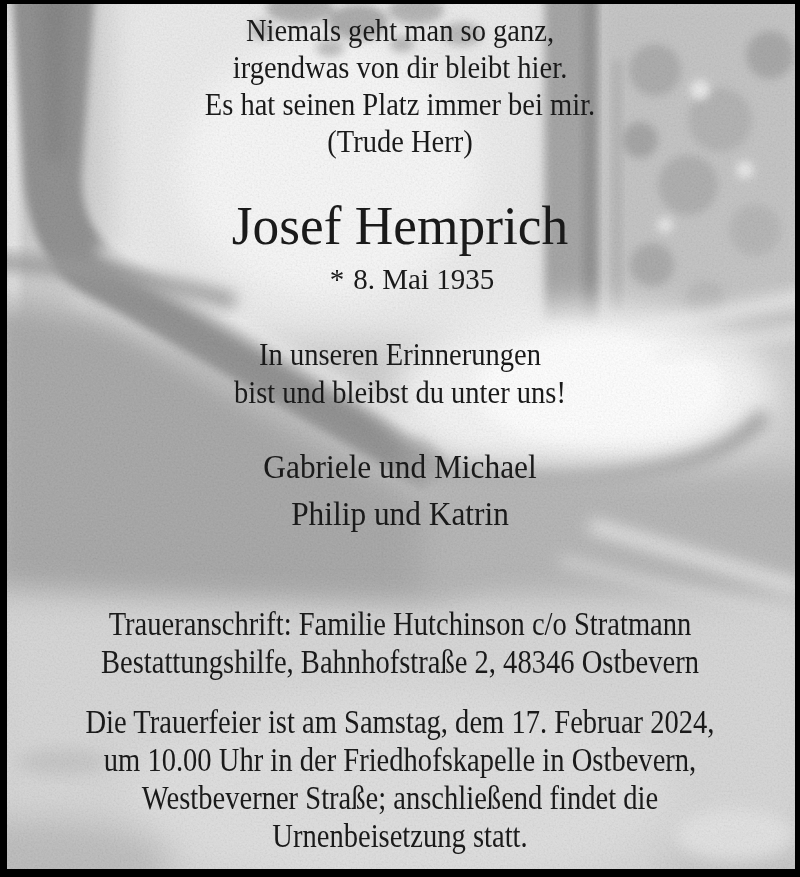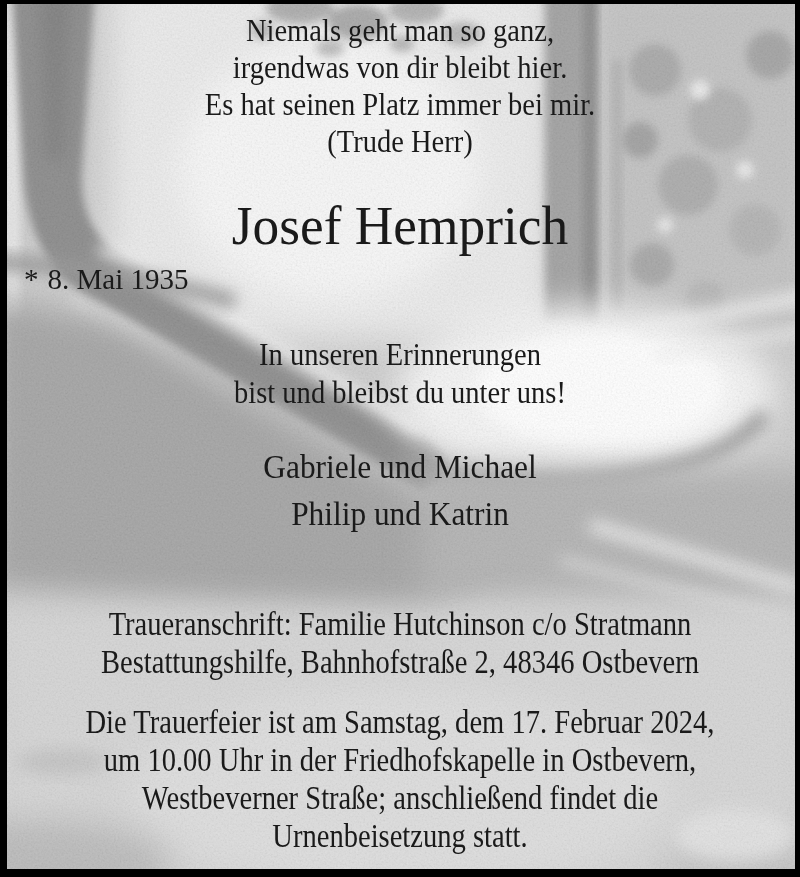--- a/index.html
+++ b/index.html
@@ -22,21 +22,21 @@
   .bg { position: absolute; top: 0; left: 0; z-index: 0; }
   .txt {
     position: absolute; left: 0; width: 100%;
     text-align: center; z-index: 2;
     transform-origin: 50% 50%;
   }
   .quote    { top: 12px;  font-size: 31px; line-height: 37px; transform: scaleX(0.92); }
   .name     { top: 196px; font-size: 55px; line-height: 60px; transform: scaleX(0.97);
               font-weight: normal; margin: 0; }
   .dates    { top: 262px; font-size: 29px; line-height: 34px;
-              display: flex; justify-content: flex-start; gap: 62px; padding-left: 24px;
+              display: flex; justify-content: center; gap: 62px; padding-left: 24px;
               box-sizing: border-box; }
   .dates .sym { display: inline-block; margin-right: 9px; }
   .memorial { top: 336px; font-size: 31px; line-height: 38px; transform: scaleX(0.92); }
   .mourners { top: 444px; font-size: 33px; line-height: 47px; transform: scaleX(0.95); }
   .address  { top: 605px; font-size: 34px; line-height: 38px; transform: scaleX(0.84); }
   .ceremony { top: 703px; font-size: 34px; line-height: 38px; transform: scaleX(0.84); }
 </style>
 </head>
 <body>
 

